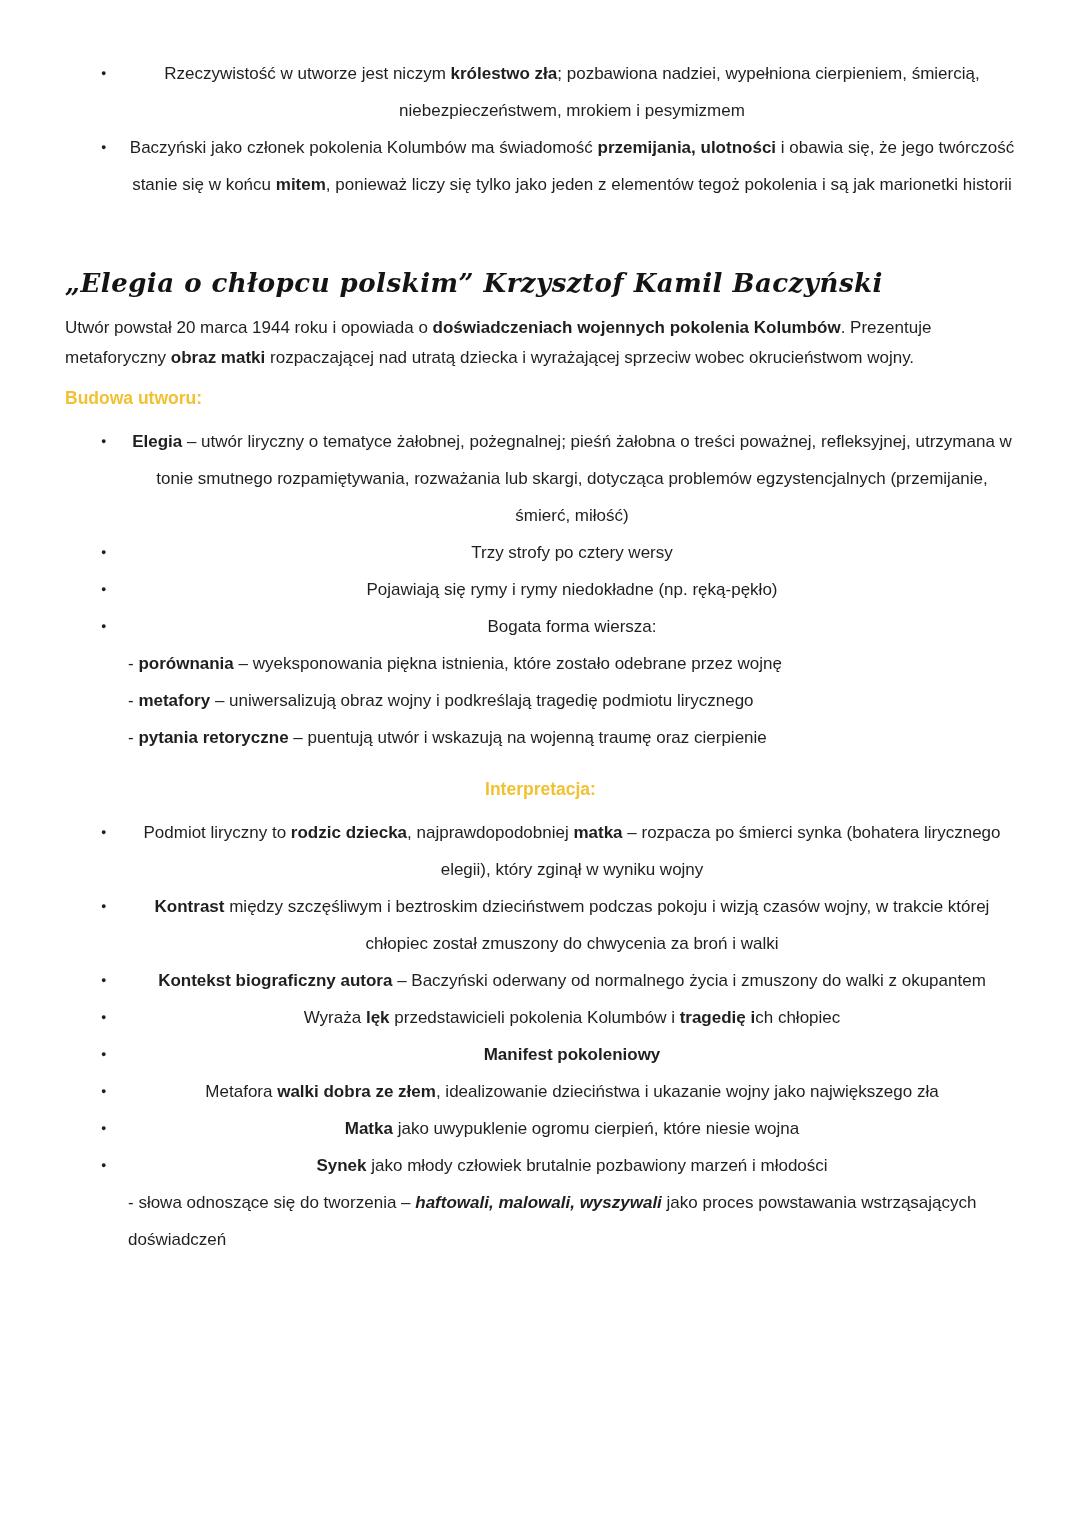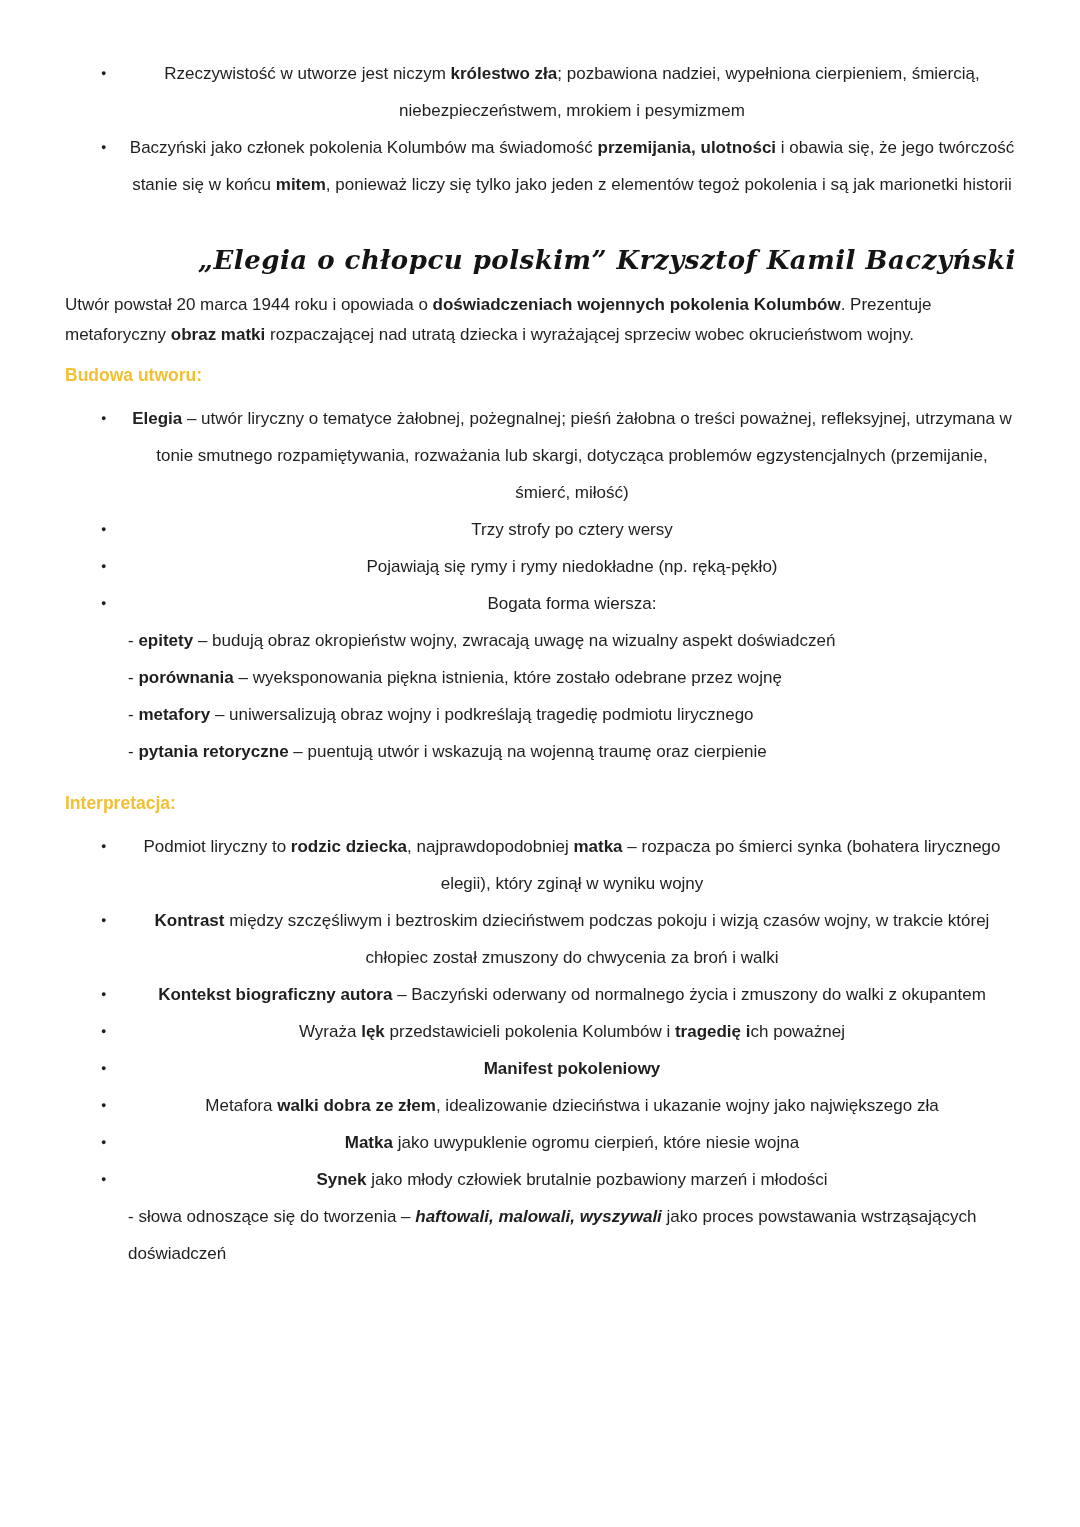--- a/index.html
+++ b/index.html
@@ -23,22 +23,22 @@
     line-height: 37px;
     color: #1f1f1f;
   }
   .btext { flex: 1; min-width: 0; text-align: center; }
   .subline { margin-left: 63px; line-height: 37px; }
 
   .b { font-weight: bold; }
   .i { font-style: italic; }
 
   .doc-title {
-    margin-top: 35px;
-    text-align: right;
+    margin-top: 58px;
+    text-align: left;
     font-family: "DejaVu Serif", serif;
     font-style: italic;
     font-weight: bold;
     font-size: 26px;
     line-height: 44px;
     letter-spacing: 0.5px;
     color: #141414;
   }
 
   .intro {
@@ -46,21 +46,21 @@
     line-height: 30px;
     max-width: 920px;
   }
 
   .section-heading {
     margin-top: 13px;
     font-size: 17.5px;
     font-weight: bold;
     line-height: 24px;
   }
-  section[data-name="section-interpretacja"] .section-heading { margin-top: 21px; }
+  section[data-name="section-interpretacja"] .section-heading { margin-top: 21px; text-align: center; }
   section .bullets { margin-top: 13px; }
 </style>
 </head>
 <body>
 
 <div class="page" data-name="document-page">
 
   <div class="bullets" data-name="top-bullet-list">
       <div class="bullet" data-name="bullet-item">
         <span class="dot" data-name="bullet-marker-icon">●</span>
@@ -88,21 +88,20 @@
           <div class="btext" data-name="bullet-text"><span data-name="text-segment">Trzy strofy po cztery wersy</span></div>
         </div>
         <div class="bullet" data-name="bullet-item">
           <span class="dot" data-name="bullet-marker-icon">●</span>
           <div class="btext" data-name="bullet-text"><span data-name="text-segment">Pojawiają się rymy i rymy niedokładne (np. ręką-pękło)</span></div>
         </div>
         <div class="bullet" data-name="bullet-item">
           <span class="dot" data-name="bullet-marker-icon">●</span>
           <div class="btext" data-name="bullet-text"><span data-name="text-segment">Bogata forma wiersza:</span></div>
         </div>
-        <div class="subline" data-name="sub-item"><span data-name="text-segment">- </span><span class="b" data-name="text-segment">epitety</span><span data-name="text-segment"> – budują obraz okropieństw wojny, zwracają uwagę na wizualny aspekt doświadczeń</span></div>
         <div class="subline" data-name="sub-item"><span data-name="text-segment">- </span><span class="b" data-name="text-segment">porównania</span><span data-name="text-segment"> – wyeksponowania piękna istnienia, które zostało odebrane przez wojnę</span></div>
         <div class="subline" data-name="sub-item"><span data-name="text-segment">- </span><span class="b" data-name="text-segment">metafory</span><span data-name="text-segment"> – uniwersalizują obraz wojny i podkreślają tragedię podmiotu lirycznego</span></div>
         <div class="subline" data-name="sub-item"><span data-name="text-segment">- </span><span class="b" data-name="text-segment">pytania retoryczne</span><span data-name="text-segment"> – puentują utwór i wskazują na wojenną traumę oraz cierpienie</span></div>
       </div>
   </section>
 
   <section data-name="section-interpretacja">
     <h2 class="section-heading" data-name="section-heading-interpretacja" style="color: rgb(242, 192, 50);">Interpretacja:</h2>
     <div class="bullets" data-name="interpretacja-bullet-list">
         <div class="bullet" data-name="bullet-item">
@@ -112,21 +111,21 @@
         <div class="bullet" data-name="bullet-item">
           <span class="dot" data-name="bullet-marker-icon">●</span>
           <div class="btext" data-name="bullet-text"><span class="b" data-name="text-segment">Kontrast</span><span data-name="text-segment"> między szczęśliwym i beztroskim dzieciństwem podczas pokoju i wizją czasów wojny, w trakcie której chłopiec został zmuszony do chwycenia za broń i walki</span></div>
         </div>
         <div class="bullet" data-name="bullet-item">
           <span class="dot" data-name="bullet-marker-icon">●</span>
           <div class="btext" data-name="bullet-text"><span class="b" data-name="text-segment">Kontekst biograficzny autora</span><span data-name="text-segment"> – Baczyński oderwany od normalnego życia i zmuszony do walki z okupantem</span></div>
         </div>
         <div class="bullet" data-name="bullet-item">
           <span class="dot" data-name="bullet-marker-icon">●</span>
-          <div class="btext" data-name="bullet-text"><span data-name="text-segment">Wyraża </span><span class="b" data-name="text-segment">lęk</span><span data-name="text-segment"> przedstawicieli pokolenia Kolumbów i </span><span class="b" data-name="text-segment">tragedię i</span><span data-name="text-segment">ch poważnej</span></div>
+          <div class="btext" data-name="bullet-text"><span data-name="text-segment">Wyraża </span><span class="b" data-name="text-segment">lęk</span><span data-name="text-segment"> przedstawicieli pokolenia Kolumbów i </span><span class="b" data-name="text-segment">tragedię i</span><span data-name="text-segment">ch chłopiec</span></div>
         </div>
         <div class="bullet" data-name="bullet-item">
           <span class="dot" data-name="bullet-marker-icon">●</span>
           <div class="btext" data-name="bullet-text"><span class="b" data-name="text-segment">Manifest pokoleniowy</span></div>
         </div>
         <div class="bullet" data-name="bullet-item">
           <span class="dot" data-name="bullet-marker-icon">●</span>
           <div class="btext" data-name="bullet-text"><span data-name="text-segment">Metafora </span><span class="b" data-name="text-segment">walki dobra ze złem</span><span data-name="text-segment">, idealizowanie dzieciństwa i ukazanie wojny jako największego zła</span></div>
         </div>
         <div class="bullet" data-name="bullet-item">

